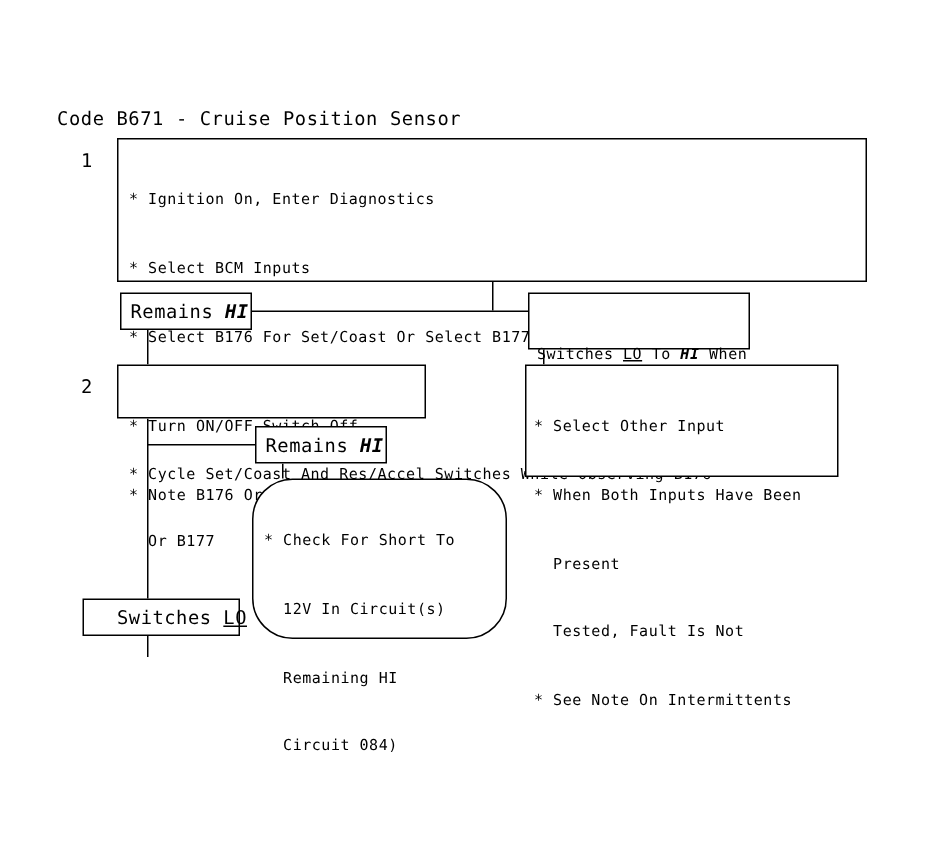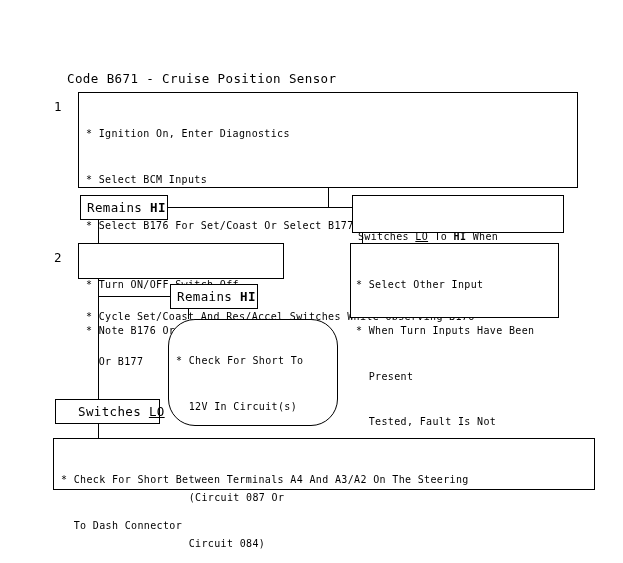--- a/index.html
+++ b/index.html
@@ -16,21 +16,20 @@
     color: #000000;
     overflow: hidden;
   }
   .title {
     position: absolute;
     left: 38px;
     top: 71px;
     font-size: 12.5px;
     letter-spacing: 0.4px;
     white-space: pre;
-    margin-left: 29px;
   }
   .step-num {
     position: absolute;
     font-size: 12.5px;
     white-space: pre;
   }
   .box {
     position: absolute;
     border: 1px solid #000000;
     background: #ffffff;
@@ -55,20 +54,21 @@
     align-items: center;
   }
   .label-text {
     font-size: 12.5px;
     letter-spacing: 0.35px;
     padding-left: 6px;
     white-space: pre;
   }
   b.hi {
     font-weight: bold;
+    font-style: italic;
   }
   u.lo {
     text-decoration: underline;
   }
   .conn {
     position: absolute;
     background: #000000;
     z-index: 1;
   }
   .hline { height: 1px; }
@@ -95,21 +95,21 @@
   </div>
 
   <div class="conn vline" style="left:328px; top:188px; height:19px;"></div>
 
   <div class="conn hline" style="left:168px; top:207px; width:185px;"></div>
 
   <div class="box label-box" style="left:80px; top:195px; width:88px; height:25px;">
     <span class="label-text"><span>Remains </span><b class="hi">HI</b></span>
   </div>
 
-  <div class="box" style="left:352px; top:195px; width:212px; height:38px;">
+  <div class="box" style="left:352px; top:195px; width:148px; height:38px;">
     <div class="box-lines" style="left:5px; top:3px;">
       <div class="bline"><span>Switches </span><u class="lo">LO</u><span> To </span><b class="hi">HI</b><span> When</span></div>
       <div class="bline">Pressed</div>
     </div>
   </div>
 
   <div class="conn vline" style="left:98px; top:220px; height:23px;"></div>
 
   <div class="conn vline" style="left:362px; top:233px; height:10px;"></div>
 
@@ -118,21 +118,21 @@
   <div class="box" style="left:78px; top:243px; width:206px; height:36px;">
     <div class="box-lines">
       <div class="bline">* Turn ON/OFF Switch Off</div>
       <div class="bline">* Note B176 Or B177</div>
     </div>
   </div>
 
   <div class="box" style="left:350px; top:243px; width:209px; height:75px;">
     <div class="box-lines" style="left:5px; top:3px;">
       <div class="bline">* Select Other Input</div>
-      <div class="bline">* When Turn Inputs Have Been</div>
+      <div class="bline">* When Both Inputs Have Been</div>
       <div class="bline">  Present</div>
       <div class="bline">  Tested, Fault Is Not</div>
       <div class="bline">* See Note On Intermittents</div>
     </div>
   </div>
 
   <div class="conn vline" style="left:98px; top:279px; height:121px;"></div>
 
   <div class="conn hline" style="left:98px; top:296px; width:72px;"></div>
 
@@ -140,34 +140,26 @@
     <span class="label-text"><span>Remains </span><b class="hi">HI</b></span>
   </div>
 
   <div class="conn vline" style="left:188px; top:309px; height:10px;"></div>
 
   <div class="box" style="left:168px; top:319px; width:170px; height:107px;border-radius:27px;">
     <div class="box-lines" style="left:7px; top:3px;">
       <div class="bline">* Check For Short To</div>
       <div class="bline">  12V In Circuit(s)</div>
       <div class="bline">  Remaining HI</div>
-      <div class="bline">  (Circuit 087 Or</div>
       <div class="bline">  Circuit 084)</div>
       
       
     </div>
   </div>
 
   <div class="box label-box" style="left:55px; top:399px; width:105px; height:25px;padding-left:16px;">
     <span class="label-text"><span>Switches </span><u class="lo">LO</u></span>
   </div>
 
   <div class="conn vline" style="left:98px; top:424px; height:14px;"></div>
 
-  <div class="box" style="left:53px; top:438px; width:542px; height:52px;">
-    <div class="box-lines">
-      <div class="bline">* Check For Short Between Terminals A4 And A3/A2 On The Steering</div>
-      <div class="bline">  To Dash Connector</div>
-      
-    </div>
-  </div>
 
 </div>
 
 </body></html>

